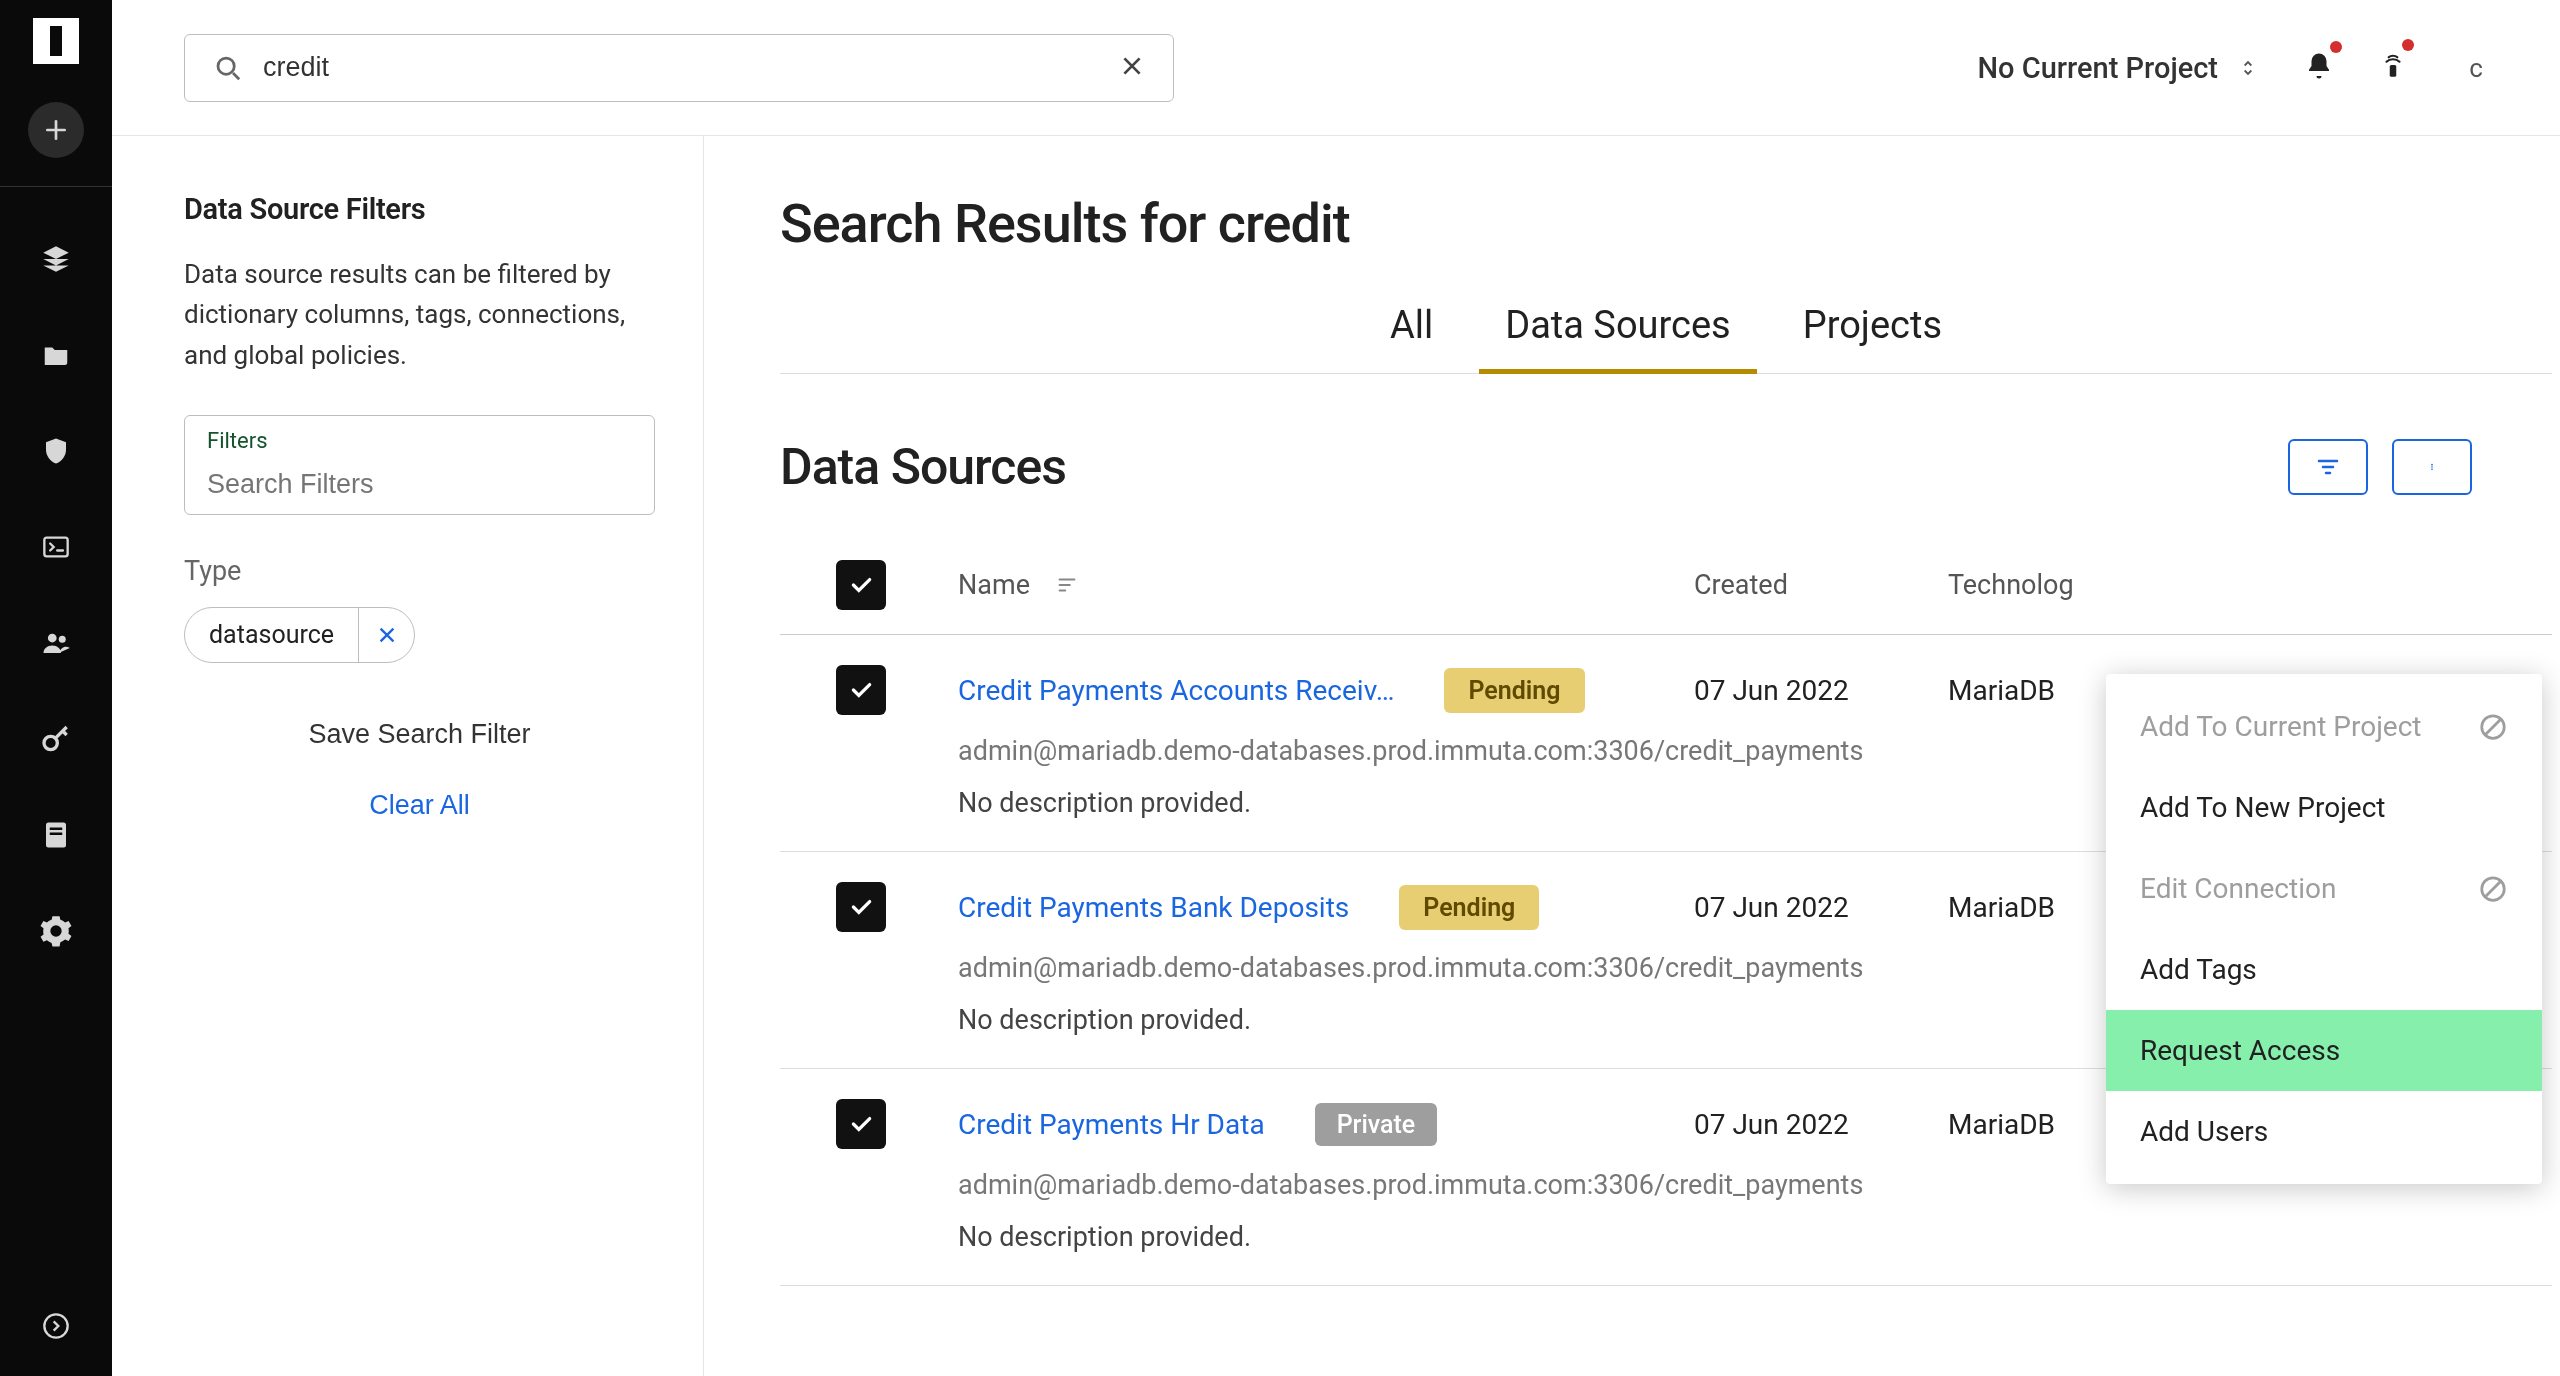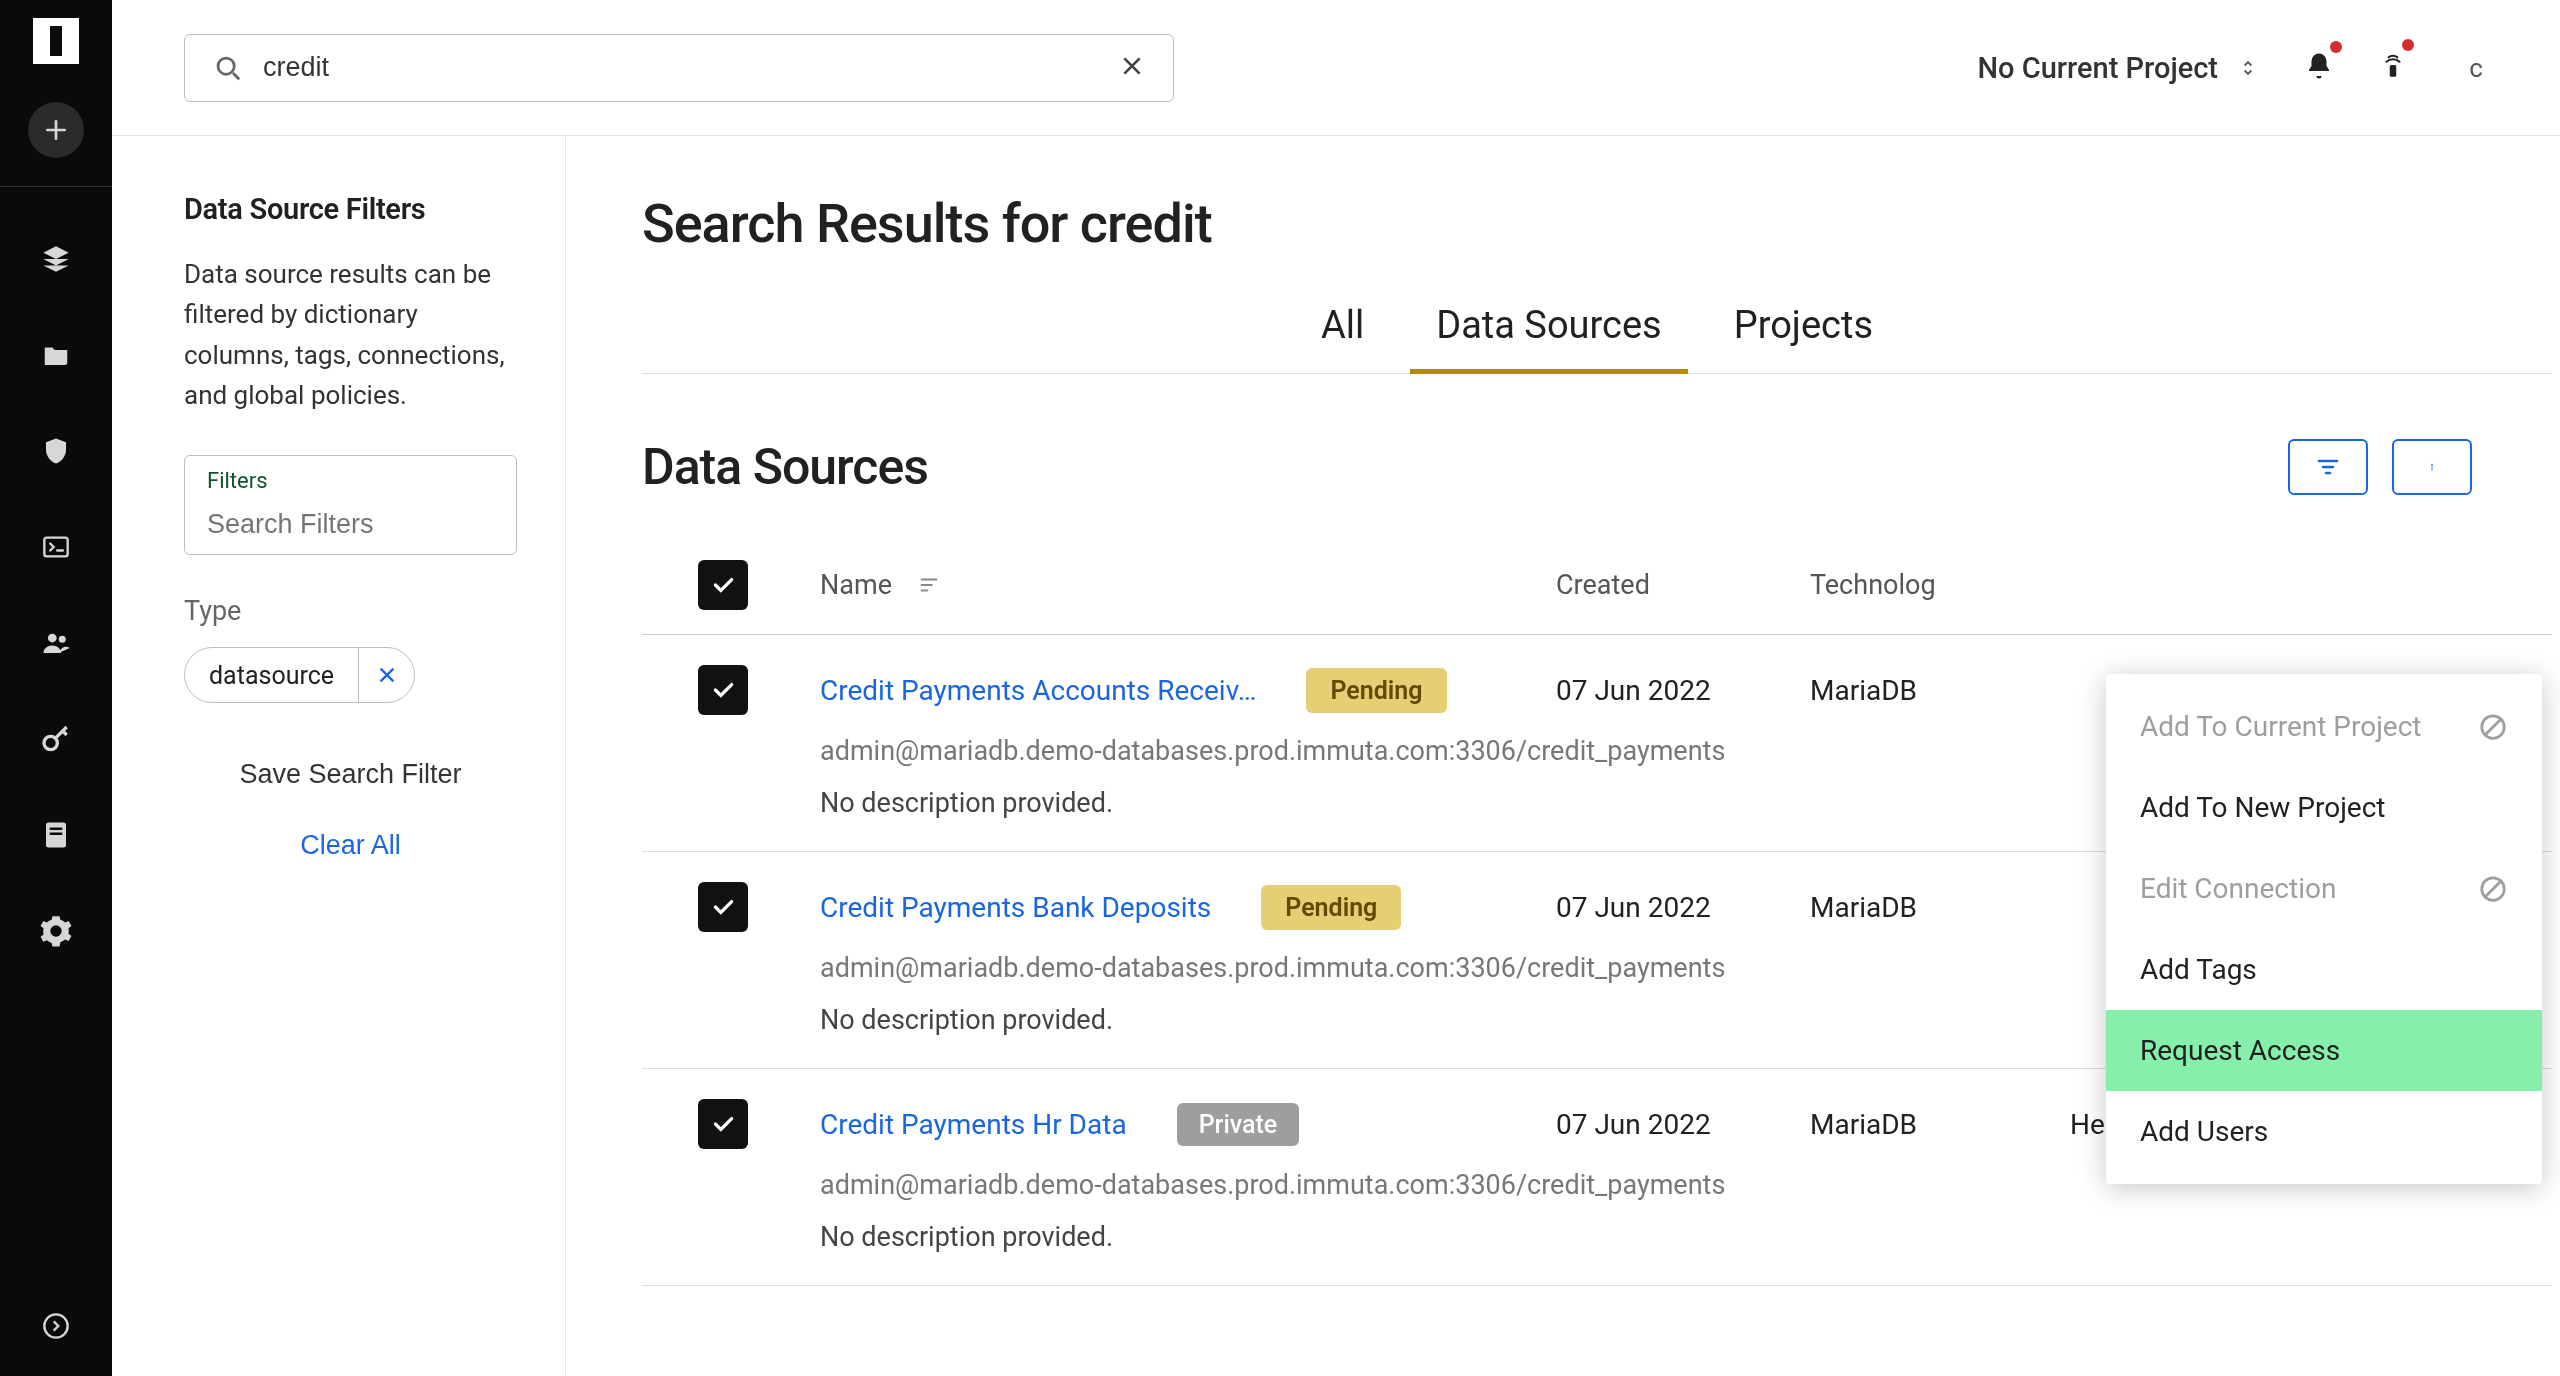--- a/index.html
+++ b/index.html
@@ -26,21 +26,21 @@
 .searchbox input { border:none; outline:none; font-size:27px; flex:1; margin-left:20px; color:#333; background:transparent; }
 .searchbox .clear { cursor:pointer; }
 .top-right { margin-left:auto; display:flex; align-items:center; gap:46px; }
 .proj-sel { display:flex; align-items:center; gap:20px; font-size:29px; font-weight:500; color:#333; cursor:pointer; }
 .icon-btn { position:relative; cursor:pointer; }
 .dot { position:absolute; top:-8px; right:-8px; width:12px; height:12px; background:#d32f2f; border-radius:50%; }
 .avatar { width:48px; height:48px; border-radius:50%; display:flex; align-items:center; justify-content:center; font-size:26px; color:#555; }
 
 .body { flex:1; display:flex; overflow:hidden; }
 
-.filters-panel { width: 454px; border-right:1px solid #e6e6e6; padding:56px 48px 0 72px; flex-shrink:0; }
+.filters-panel { width: 592px; border-right:1px solid #e6e6e6; padding:56px 48px 0 72px; flex-shrink:0; }
 .filters-title { font-size:29px; font-weight:600; margin-bottom:28px; letter-spacing:-0.3px; }
 .filters-desc { font-size:26px; line-height:1.55; color:#333; margin-bottom:40px; }
 .filter-input-wrap { border:1px solid #bdbdbd; border-radius:6px; padding:12px 22px 14px; margin-bottom:40px; }
 .filter-input-label { font-size:22px; color:#14532d; }
 .filter-input { border:none; outline:none; font-size:27px; width:100%; margin-top:16px; color:#333; }
 .type-label { font-size:27px; color:#666; margin-bottom:20px; }
 .chip { display:inline-flex; align-items:center; border:1px solid #bdbdbd; border-radius:999px; height:56px; overflow:hidden; }
 .chip-text { padding:0 24px; font-size:25px; }
 .chip-x { border-left:1px solid #bdbdbd; width:56px; height:56px; display:flex; align-items:center; justify-content:center; cursor:pointer; }
 .chip-x svg { stroke:#1a66e0; }

